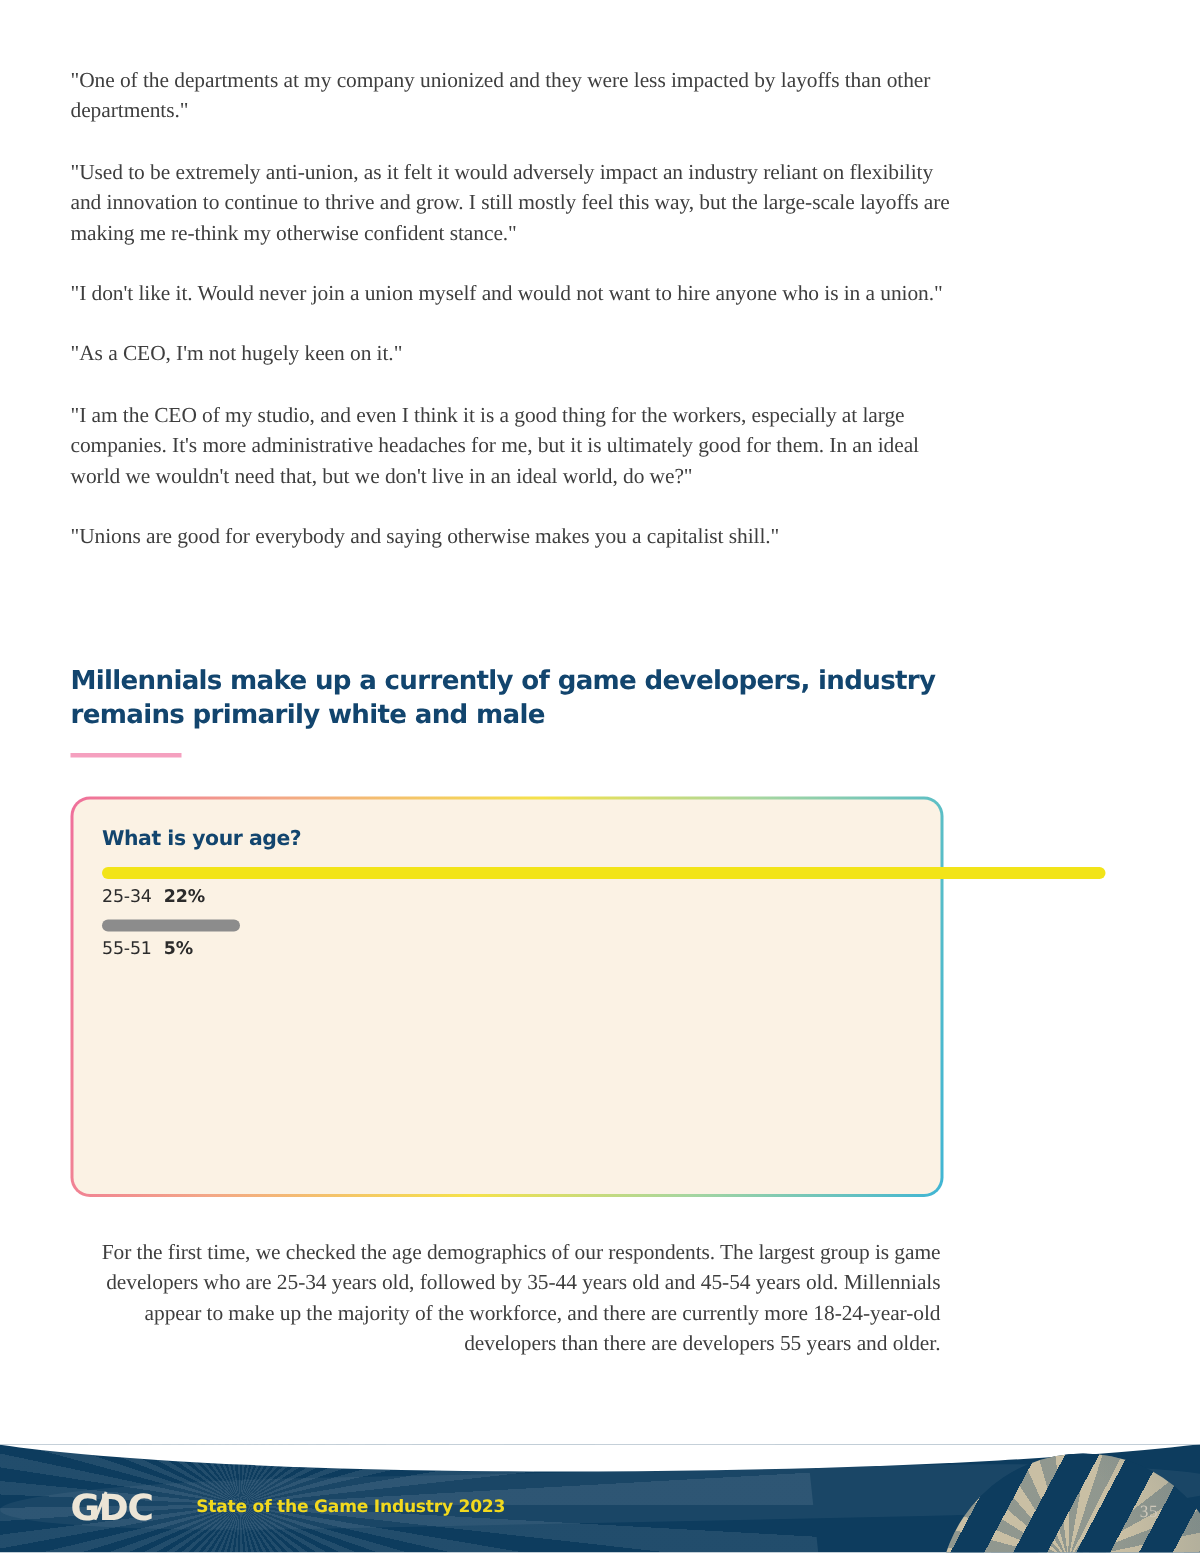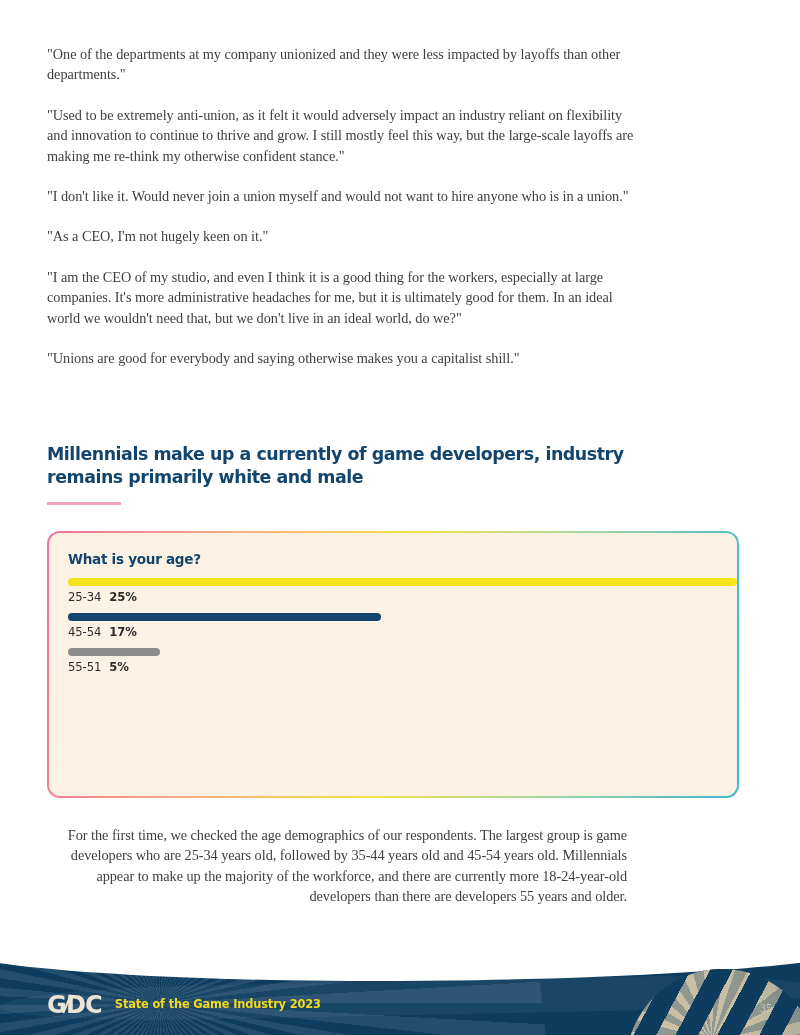--- a/index.html
+++ b/index.html
@@ -47,21 +47,21 @@
   .head-rule {
     margin-top:14px;
     width:74px; height:3px;
     background:#f5a0bf;
   }
 
   
   .card {
     position:absolute;
     left:47px; top:531px;
-    width:692px; height:267px;
+    width:582px; height:267px;
     border-radius:13px;
     padding:2px;
     background:linear-gradient(100deg,#ef6f9b 0%, #f3a787 22%, #f5e24a 50%, #a6d6a0 73%, #3fb5d4 100%);
   }
   .card-inner {
     width:100%; height:100%;
     background:#fbf2e4;
     border-radius:11px;
     position:relative;
   }
@@ -170,21 +170,21 @@
     border-radius:50%;
     background:repeating-conic-gradient(from 200deg at 46% 40%,
       rgba(201,191,164,0) 0deg 8deg,
       rgba(13,60,94,0.30) 8deg 17deg);
   }
   .footer-logo {
     position:absolute;
     left:47px; bottom:18px;
     display:flex;
     align-items:center;
-    gap:12px;
+    gap:28px;
   }
   .gdc-mark {
     font-family:"DejaVu Sans", sans-serif;
     font-size:24px;
     font-weight:bold;
     color:#ece5d6;
     letter-spacing:-0.8px;
     line-height:1;
     position:relative;
   }
@@ -231,25 +231,21 @@
     <h2>Millennials make up a currently of game developers, industry remains primarily white and male</h2>
     <div class="head-rule"></div>
   </div>
 
   <div class="card">
     <div class="card-inner">
       <div class="card-title">What is your age?</div>
       <div class="bars" id="bars">
           <div class="bar-row">
             <div class="bar" style="width: 669px; background: rgb(242, 228, 24);"></div>
-            <div class="bar-labels"><span class="bar-cat">25-34</span><span class="bar-val">25%</span></div>
-          </div>
-          <div class="bar-row">
-            <div class="bar" style="width: 313px; background: rgb(18, 69, 110);"></div>
-            <div class="bar-labels"><span class="bar-cat">45-54</span><span class="bar-val">17%</span></div>
+            <div class="bar-labels"><span class="bar-cat">25-34</span><span class="bar-val">22%</span></div>
           </div>
           <div class="bar-row">
             <div class="bar" style="width: 92px; background: rgb(140, 140, 140);"></div>
             <div class="bar-labels"><span class="bar-cat">55-51</span><span class="bar-val">5%</span></div>
           </div>
         </div>
     </div>
   </div>
 
   <p class="closing">For the first time, we checked the age demographics of our respondents. The largest group is game developers who are 25-34 years old, followed by 35-44 years old and 45-54 years old. Millennials appear to make up the majority of the workforce, and there are currently more 18-24-year-old developers than there are developers 55 years and older.</p>

